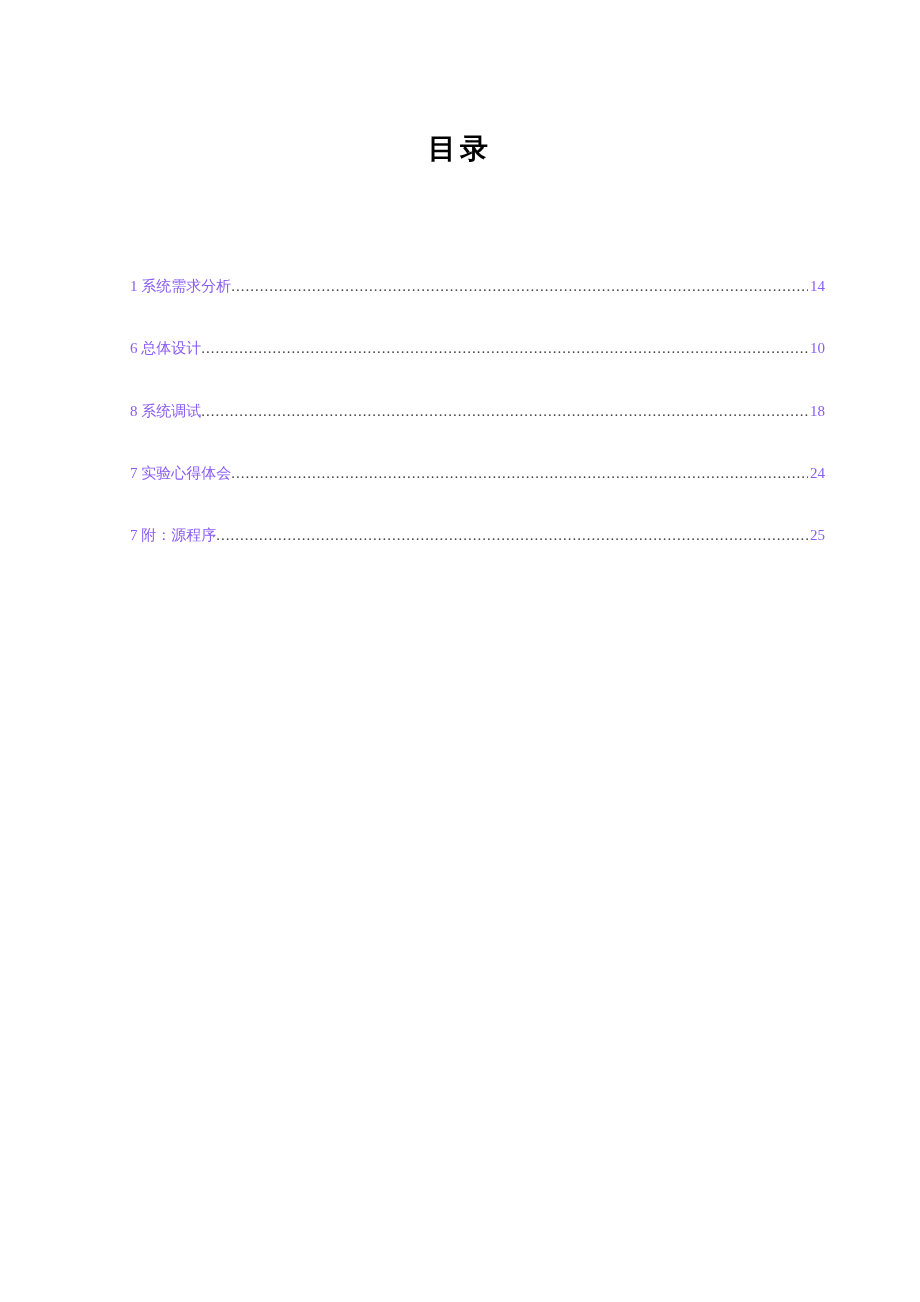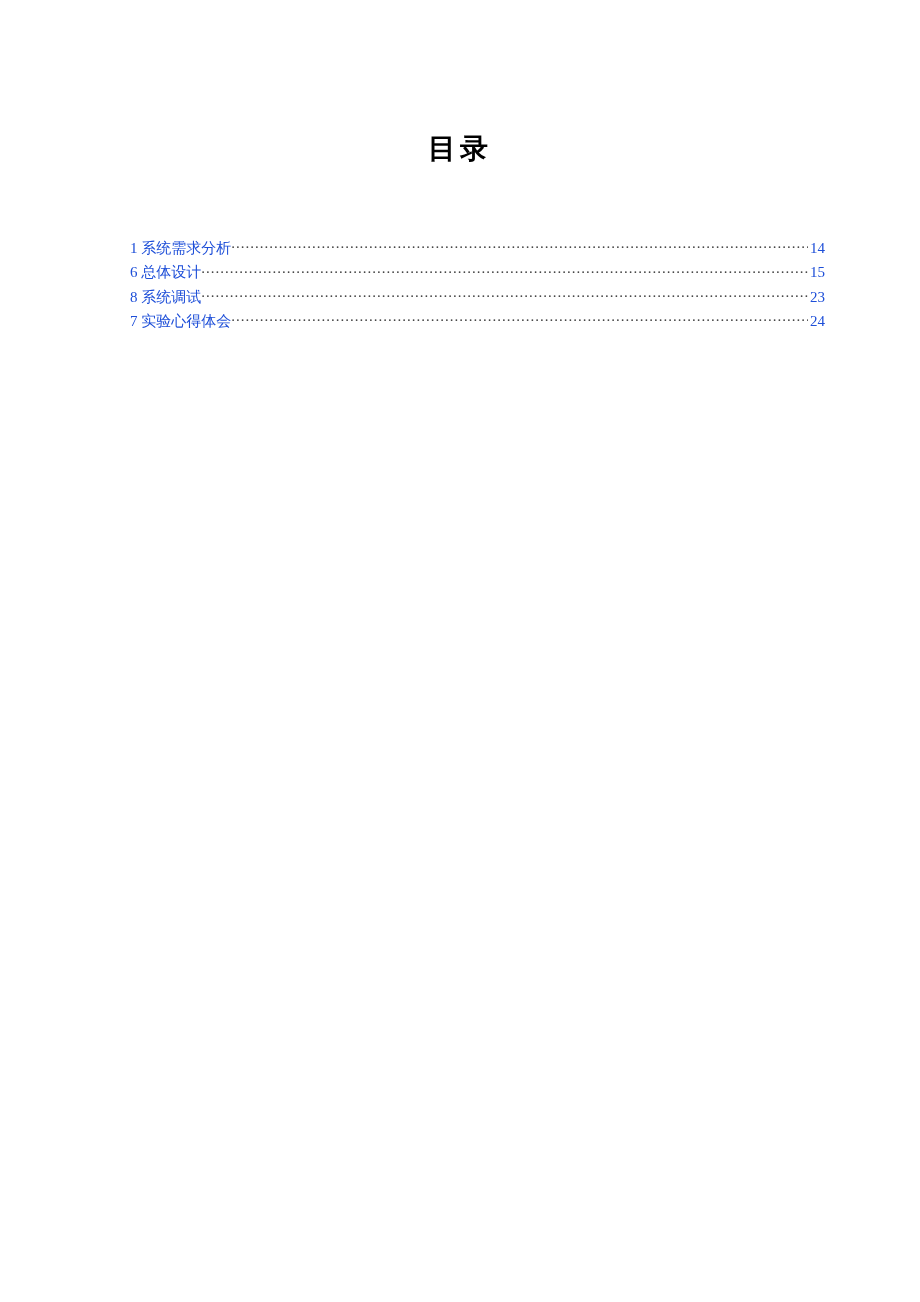--- a/index.html
+++ b/index.html
@@ -23,24 +23,24 @@
       letter-spacing: 4px;
       margin-bottom: 68px;
       margin-left: -35px;
       font-family: Liberation Mono, monospace;
     }
     .toc {
       width: 100%;
     }
     .toc-entry {
       display: flex;
-      align-items: center;
+      align-items: flex-end;
       font-size: 15px;
       line-height: 1.62;
-      color: #1d4ed8;
+      color: #8b5cf6;
       white-space: nowrap;
     }
     .toc-label {
       flex-shrink: 0;
     }
     .toc-dots {
       flex: 1;
       overflow: hidden;
       position: relative;
       height: 1em;
@@ -49,41 +49,47 @@
       content: "........................................................................................................................................................................................................";
       position: absolute;
       left: 0;
       bottom: 0;
       letter-spacing: 1px;
       color: #444444;
     }
     .toc-page {
       flex-shrink: 0;
       padding-left: 2px;
+      margin-top: 38px;
     }
   </style>
 </head>
 <body>
 
 <h1 class="title">目录</h1>
 
 <div class="toc">
   <div class="toc-entry">
     <span class="toc-label">1 系统需求分析</span>
     <span class="toc-dots"></span>
     <span class="toc-page">14</span>
   </div>
   <div class="toc-entry">
     <span class="toc-label">6 总体设计</span>
     <span class="toc-dots"></span>
-    <span class="toc-page">15</span>
+    <span class="toc-page">10</span>
   </div>
   <div class="toc-entry">
     <span class="toc-label">8  系统调试</span>
     <span class="toc-dots"></span>
-    <span class="toc-page">23</span>
+    <span class="toc-page">18</span>
   </div>
   <div class="toc-entry">
     <span class="toc-label">7  实验心得体会</span>
     <span class="toc-dots"></span>
     <span class="toc-page">24</span>
   </div>
+  <div class="toc-entry">
+    <span class="toc-label">7 附：源程序</span>
+    <span class="toc-dots"></span>
+    <span class="toc-page">25</span>
+  </div>
 </div>
 
 </body></html>

